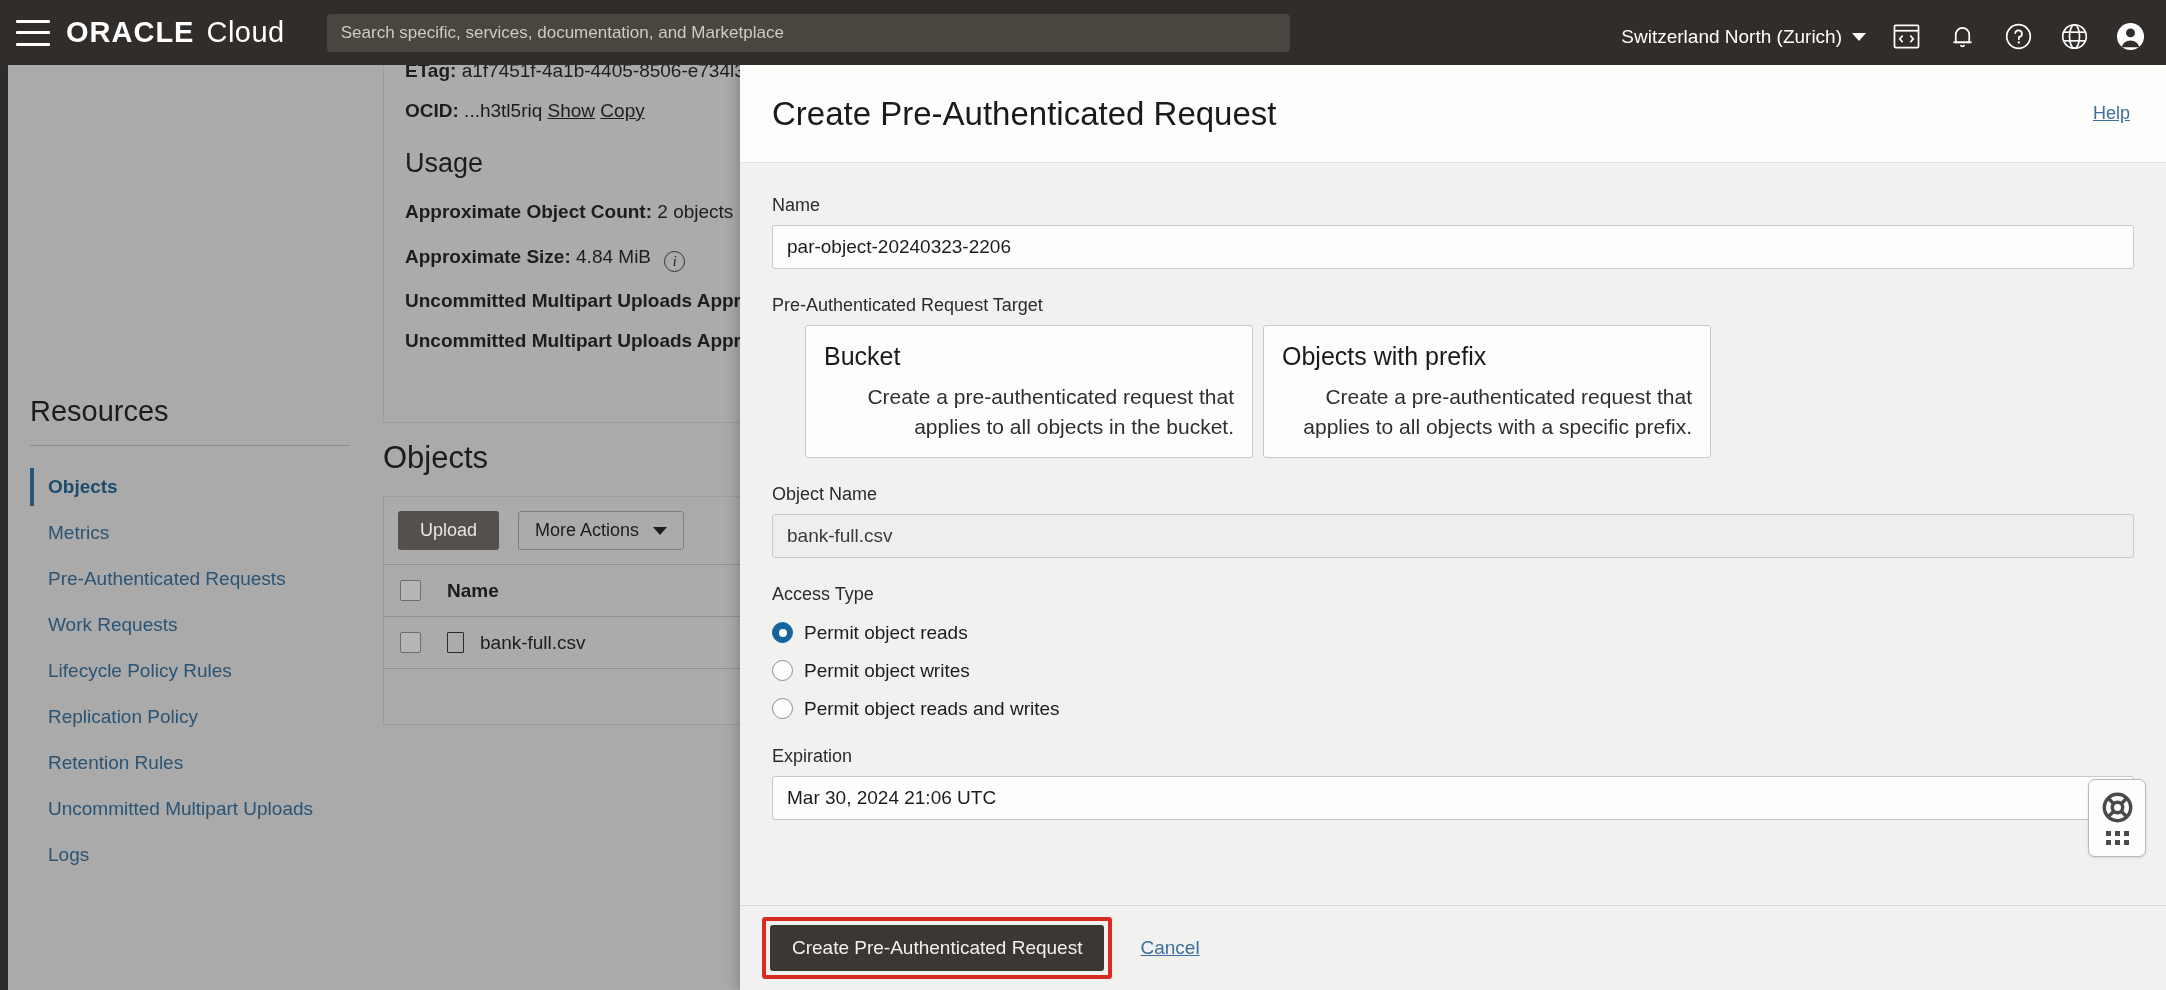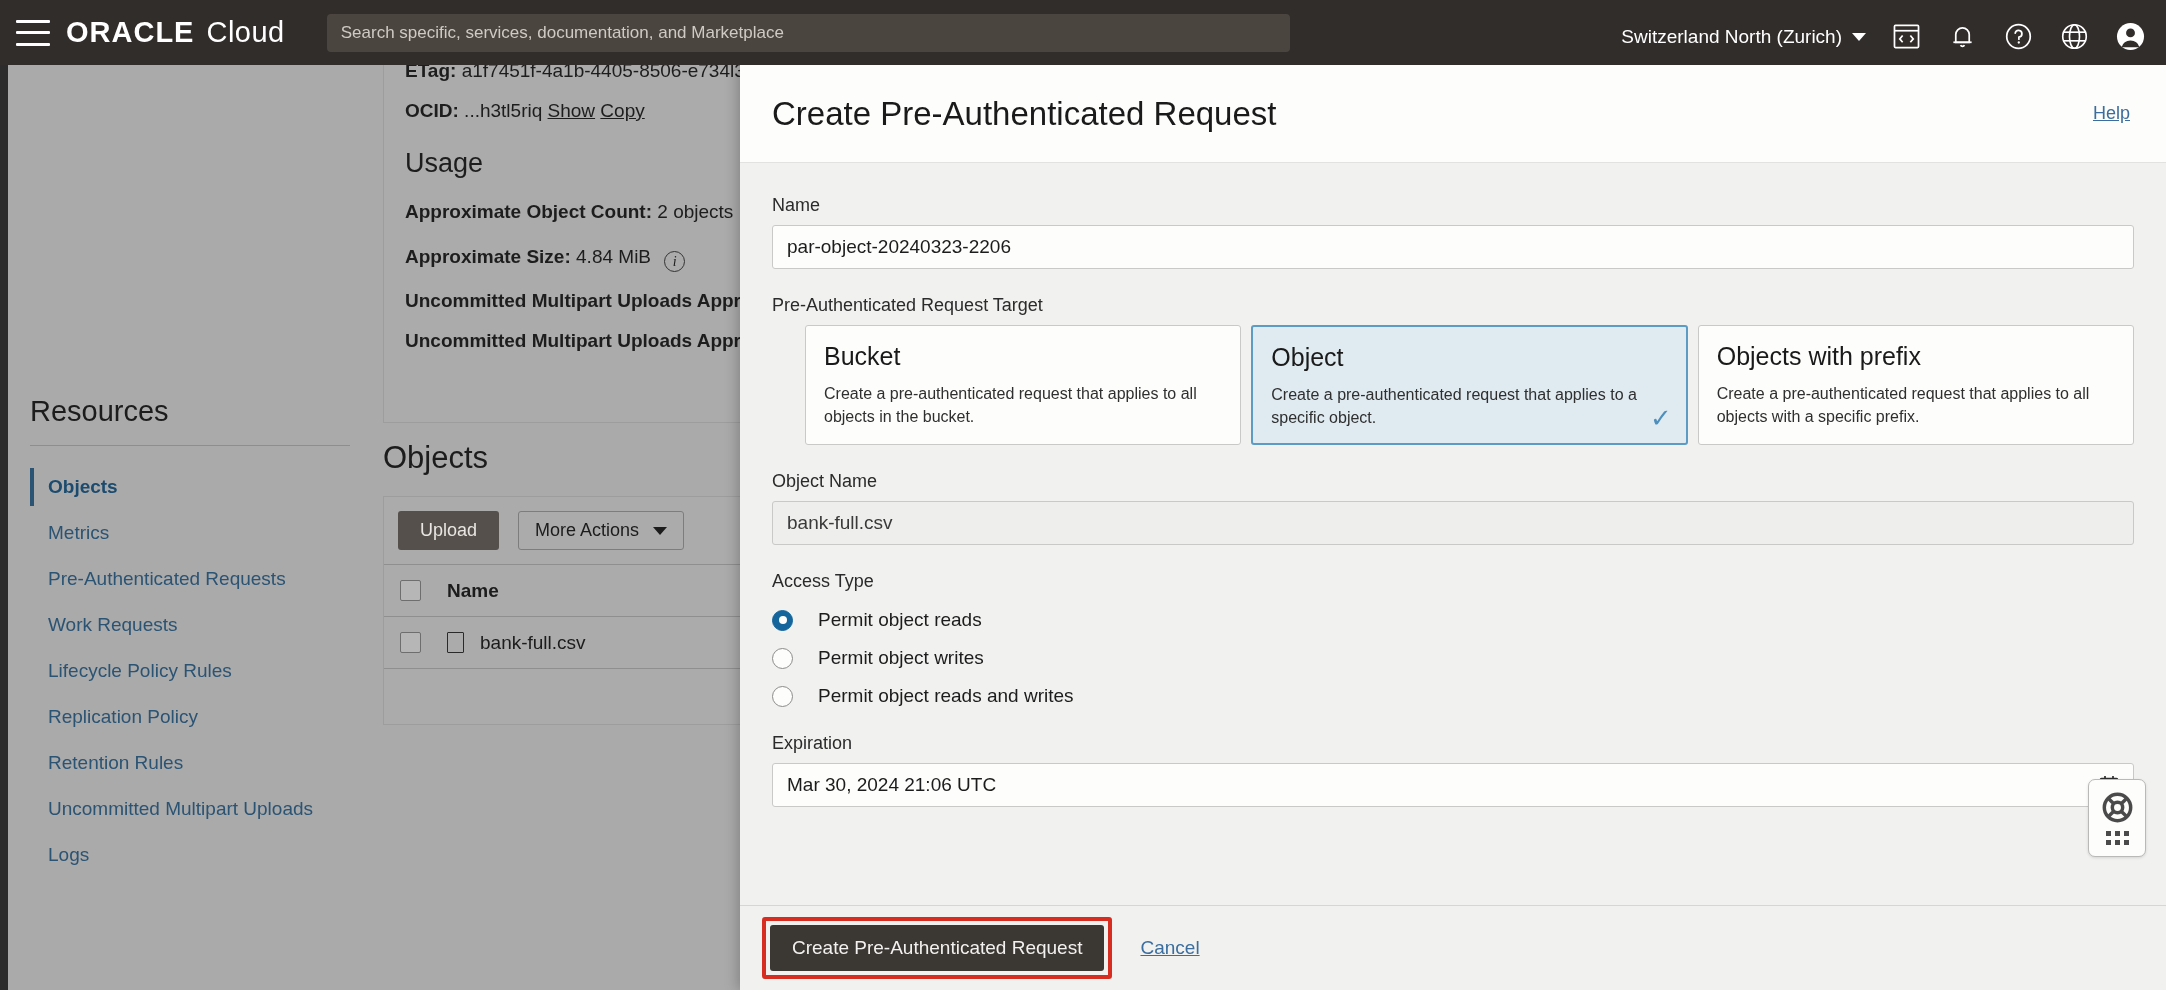--- a/index.html
+++ b/index.html
@@ -174,28 +174,28 @@
 
   .cards { display: flex; gap: 10px; margin-top: 2px; padding-left: 33px; }
   .card {
     width: 448px; min-height: 101px;
     border: 1px solid #c9c9c7; border-radius: 3px;
     background: #fdfdfb; padding: 16px 18px 14px 18px;
     cursor: pointer; position: relative;
   }
   .card.sel { background: #dfeaf1; border: 2px solid #5b9bc4; }
   .card-t { font-size: 25px; color: #1a1a1a; margin-bottom: 11px; font-weight: 400; }
-  .card-d { font-size: 16px; color: #2f2f2f; line-height: 1.45; }
+  .card-d { font-size: 21px; color: #2f2f2f; line-height: 1.45; text-align: right; }
   .card-check {
     position: absolute; right: 14px; bottom: 12px;
     color: #4f8fbc; font-size: 26px; line-height: 1;
   }
 
   .radios { margin-top: 6px; }
-  .radio-row { display: flex; align-items: center; gap: 25px; height: 38px; cursor: pointer; }
+  .radio-row { display: flex; align-items: center; gap: 11px; height: 38px; cursor: pointer; }
   .radio {
     width: 21px; height: 21px; border-radius: 50%;
     border: 1.5px solid #8c8c8a; background: #fdfdfb; flex: none;
     display: flex; align-items: center; justify-content: center;
   }
   .radio.on { border: 1.5px solid #13659b; background: #13659b; }
   .radio.on::after { content: ''; width: 8px; height: 8px; border-radius: 50%; background: #fdfdfb; }
   .radio-lbl { font-size: 19px; color: #1c1c1c; }
 
   
@@ -315,25 +315,20 @@
       <div class="inp">par-object-20240323-2206</div>
 
       <div class="gap"></div>
 
       <div class="fld-label">Pre-Authenticated Request Target</div>
       <div class="cards">
         <div class="card">
           <div class="card-t">Bucket</div>
           <div class="card-d">Create a pre-authenticated request that applies to all objects in the bucket.</div>
         </div>
-        <div class="card sel">
-          <div class="card-t">Object</div>
-          <div class="card-d">Create a pre-authenticated request that applies to a specific object.</div>
-          <div class="card-check">✓</div>
-        </div>
         <div class="card">
           <div class="card-t">Objects with prefix</div>
           <div class="card-d">Create a pre-authenticated request that applies to all objects with a specific prefix.</div>
         </div>
       </div>
 
       <div class="gap"></div>
 
       <div class="fld-label">Object Name</div>
       <div class="inp readonly">bank-full.csv</div>

